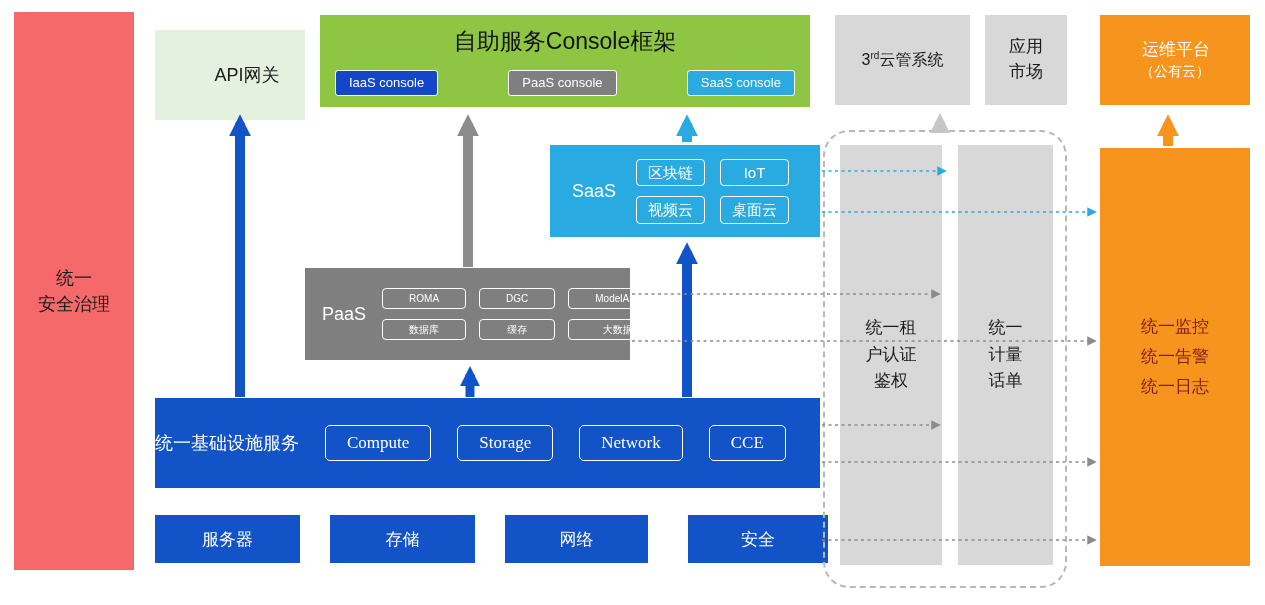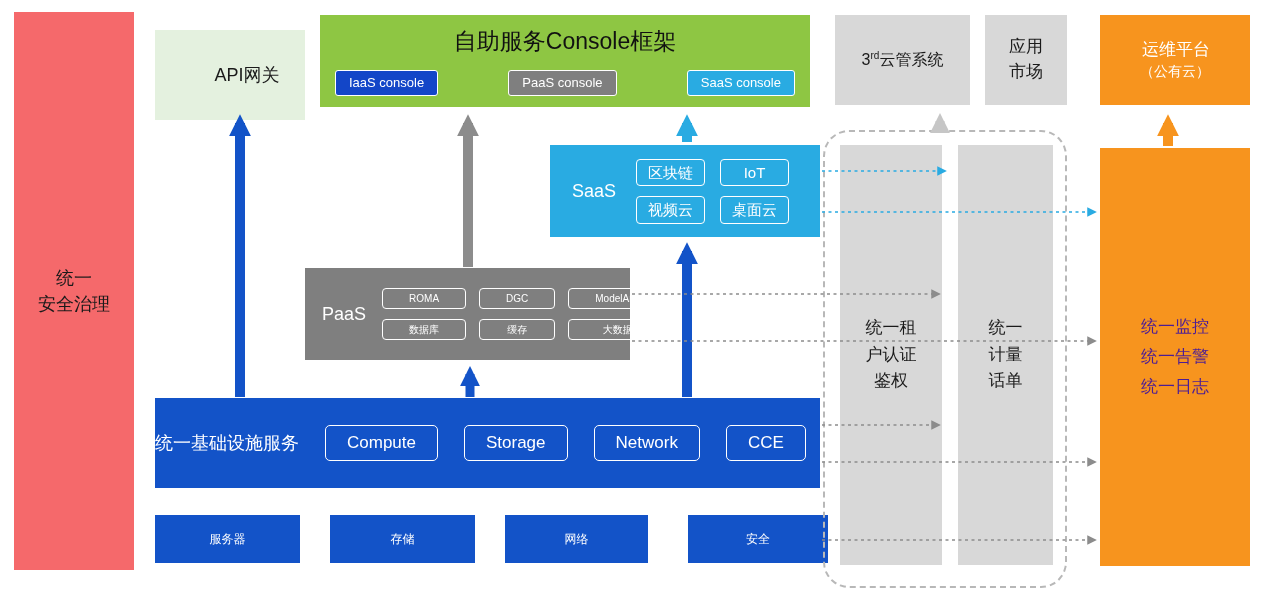--- a/index.html
+++ b/index.html
@@ -35,36 +35,36 @@
   
   .saas-box { left: 550px; top: 145px; width: 270px; height: 92px; background: #29ABE2; display: flex; align-items: center; padding-left: 22px; gap: 20px; }
   .paas-box { left: 305px; top: 268px; width: 325px; height: 92px; background: #7F7F7F; display: flex; align-items: center; padding-left: 17px; gap: 16px; }
   .iaas-box { left: 155px; top: 398px; width: 665px; height: 90px; background: #1353C8; display: flex; align-items: center; gap: 26px; }
   .layer-label { color: #fff; font-size: 18px; }
   .chip { border: 1.5px solid #fff; border-radius: 4px; color: #fff; font-size: 15px; text-align: center; padding: 3px 11px; line-height: 1.3; }
   .saas-grid { display: grid; grid-template-columns: auto auto; column-gap: 15px; row-gap: 10px; justify-items: stretch; }
   .paas-grid { display: grid; grid-template-columns: auto auto auto; column-gap: 13px; row-gap: 10px; justify-items: stretch; }
   .paas-grid .chip { font-size: 10px; padding: 3px 26px; }
   .iaas-row { display: flex; gap: 26px; }
-  .iaas-row .chip { font-size: 17px; padding: 6px 21px; border-radius: 5px; }
-
-  
-  .blue-box { background: #1353C8; color: #fff; font-size: 12px; text-align: right; }
+  .iaas-row .chip { font-size: 17px; padding: 6px 21px; border-radius: 5px; font-family: Liberation Serif, serif; }
+
+  
+  .blue-box { background: #1353C8; color: #fff; font-size: 17px; text-align: right; }
   .b1 { left: 155px; top: 515px; width: 145px; height: 48px; }
   .b2 { left: 330px; top: 515px; width: 145px; height: 48px; }
   .b3 { left: 505px; top: 515px; width: 143px; height: 48px; }
   .b4 { left: 680px; top: 515px; width: 140px; height: 48px; margin-left: 8px; }
 
   
   .dashed-frame { left: 823px; top: 130px; width: 244px; height: 458px; border: 2px dashed #B8B8B8; border-radius: 26px; }
   .vbar1 { left: 840px; top: 145px; width: 102px; height: 420px; background: #D8D8D8; }
   .vbar2 { left: 958px; top: 145px; width: 95px;  height: 420px; background: #D8D8D8; }
   .vbar-text { color: #1a1a1a; font-size: 17px; line-height: 1.55; }
   .vbar-orange { left: 1100px; top: 148px; width: 150px; height: 418px; background: #F7941E; }
-  .vbar-orange .vbar-text { color: #4c1d95; line-height: 1.75; }
+  .vbar-orange .vbar-text { color: #7f1d1d; line-height: 1.75; }
 
   .overlay { position: absolute; left: 0; top: 0; pointer-events: none; }
   .dash { stroke-width: 1.6; stroke-dasharray: 3 3.5; fill: none; }
 </style>
 </head>
 <body>
 
 <div class="canvas">
 
   <div class="abs red-bar center">

